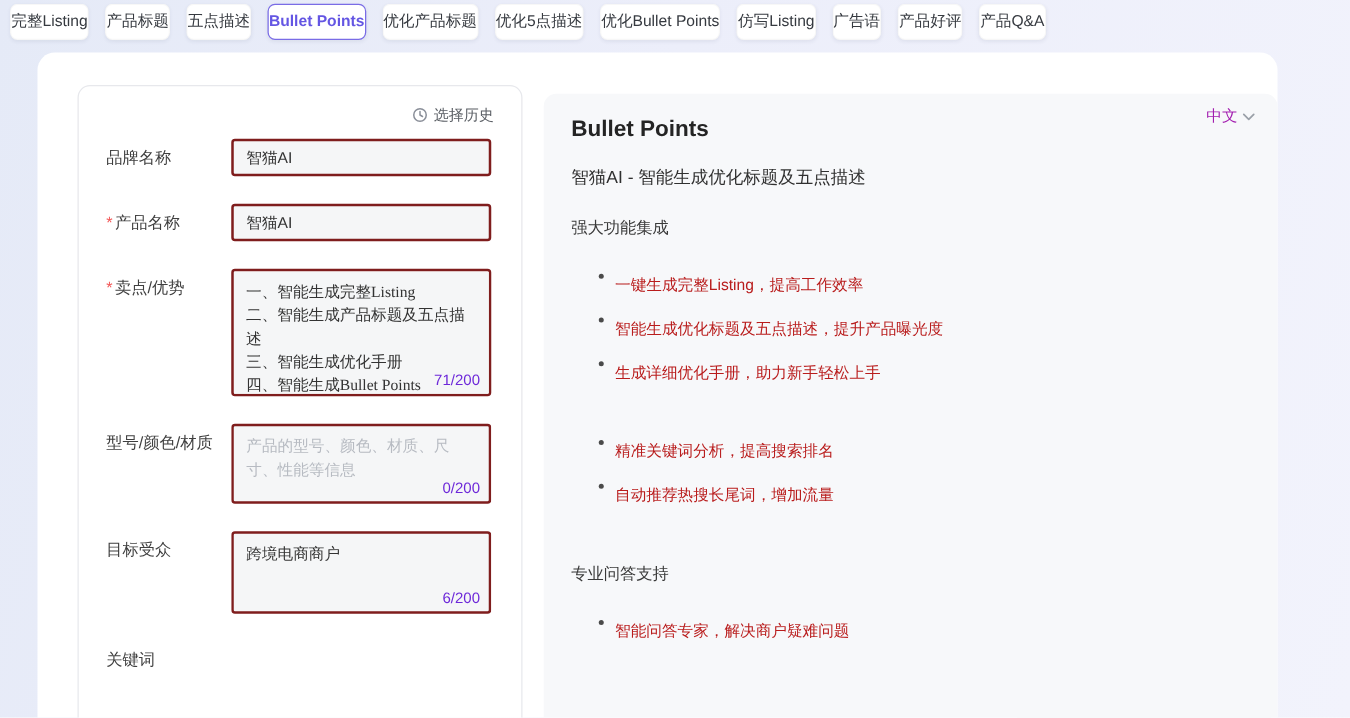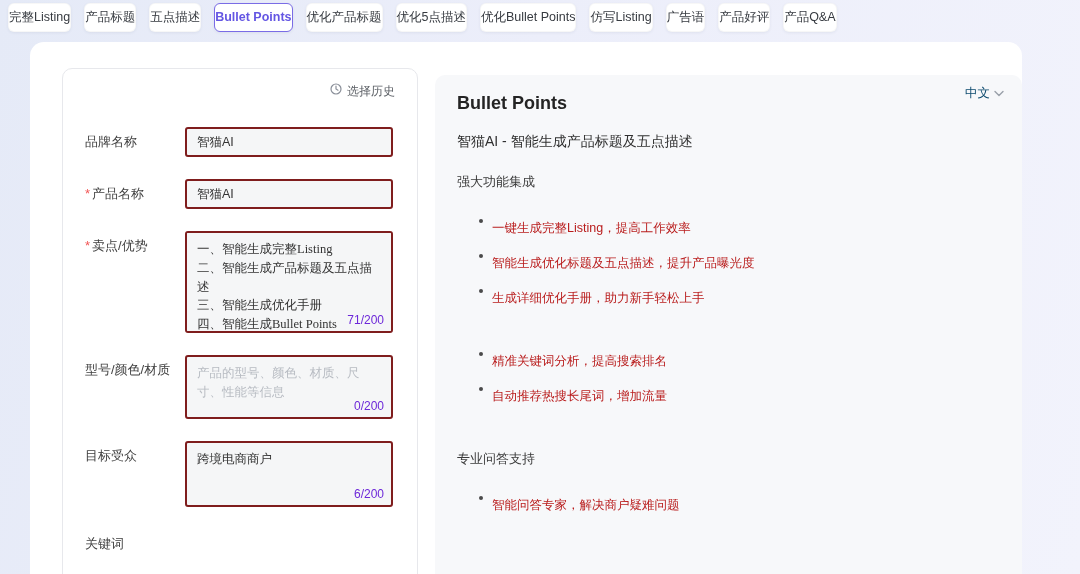--- a/index.html
+++ b/index.html
@@ -31,22 +31,22 @@
     background: #fff; border-radius: 14px;
   }
 
   
   .form-panel {
     position: absolute; left: 32px; top: 26px; width: 356px; height: 620px;
     background: #fff; border: 1px solid #e7e8ec; border-radius: 10px;
     padding: 14px 22px 0 22px;
   }
   .history {
-    display: flex; justify-content: flex-end; align-items: flex-start; gap: 5px;
-    font-size: 12px; color: #5c6066; height: 18px; margin-bottom: 26px;
+    display: flex; justify-content: flex-end; align-items: center; gap: 5px;
+    font-size: 12px; color: #5c6066; height: 18px; margin-bottom: 10px;
     cursor: pointer;
   }
   .history svg { display: block; }
   .fields { display: flex; flex-direction: column; gap: 22px; }
   .field-row { display: flex; align-items: flex-start; }
   .flabel {
     width: 100px; flex: 0 0 100px; padding-top: 7px;
     font-size: 13px; color: #3f3f3f; line-height: 1.2;
   }
   .req { color: #f25555; margin-right: 2px; }
@@ -67,21 +67,21 @@
 
   
   .output-panel {
     position: absolute; left: 405px; top: 33px; width: 587px; height: 620px;
     background: #f7f8fa; border-radius: 10px;
     padding: 14px 24px 0 22px;
   }
   .lang {
     position: absolute; top: 10px; right: 18px;
     display: flex; align-items: center; gap: 4px;
-    font-size: 12.5px; color: #0c4a6e; cursor: pointer;
+    font-size: 12.5px; color: #a21caf; cursor: pointer;
   }
   .out-title { font-size: 18px; font-weight: 600; color: #242424; margin-top: 4px; }
   .out-subtitle { font-size: 14px; color: #303030; margin-top: 19px; }
   .out-section:first-of-type { margin-top: 22px; }
   .out-section { margin-top: 44px; }
   .out-heading { font-size: 13px; color: #3a3a3a; }
   .out-list { list-style: none; margin-top: 28px; padding-left: 22px; }
   .out-list li {
     display: flex; align-items: flex-start; gap: 9px;
     font-size: 12.5px; color: #b91c1c; line-height: 19px; margin-bottom: 16px;
@@ -160,21 +160,21 @@
   </div>
 
   <div class="output-panel">
     <div class="lang">
       <span>中文</span>
       <svg width="10" height="7" viewBox="0 0 10 7">
         <path d="M1 1.5 L5 5.5 L9 1.5" fill="none" stroke="#9aa0a8" stroke-width="1.4" stroke-linecap="round" stroke-linejoin="round"></path>
       </svg>
     </div>
     <div class="out-title">Bullet Points</div>
-    <div class="out-subtitle">智猫AI - 智能生成产品标题及五点描述</div>
+    <div class="out-subtitle">智猫AI - 智能生成优化标题及五点描述</div>
     <div id="sections">
         <div class="out-section">
           <div class="out-heading">强大功能集成</div>
           <ul class="out-list">
             <li>
               <span class="dot"></span>
               <span>一键生成完整Listing，提高工作效率</span>
             </li>
             <li>
               <span class="dot"></span>

